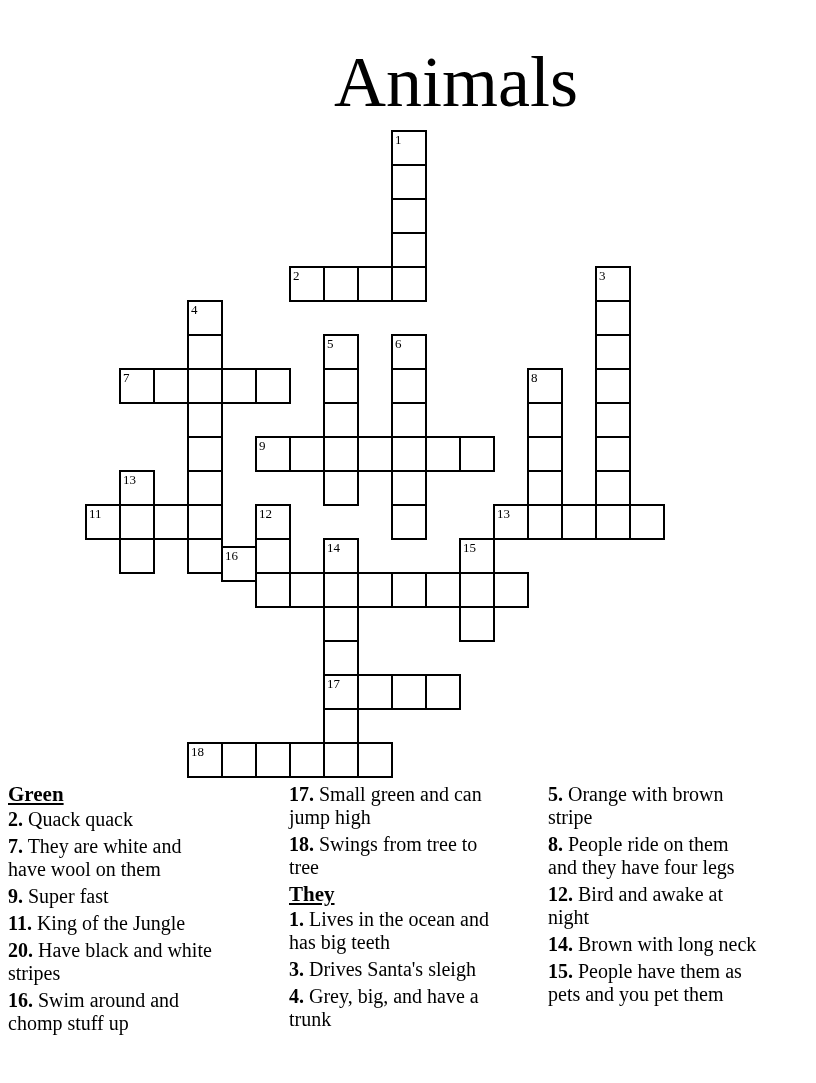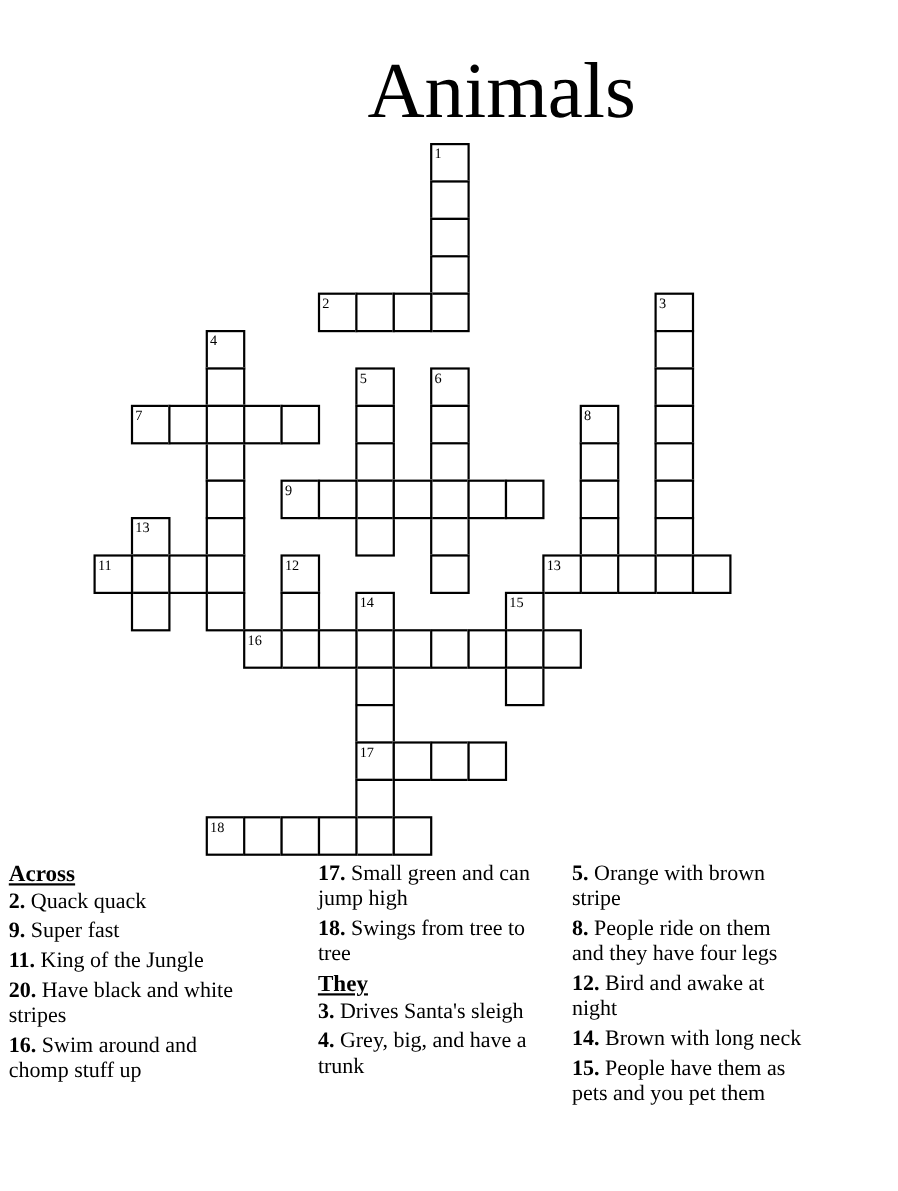--- a/index.html
+++ b/index.html
@@ -20,21 +20,21 @@
   .cellnum{
     position:absolute;top:1px;left:2px;
     font-size:13px;line-height:13px;font-family:"Liberation Serif", serif;
   }
   .clue-col{
     position:absolute;top:783px;
     font-size:20px;line-height:23px;
   }
   #clue-col-1{left:8px;width:262px;}
   #clue-col-2{left:289px;width:266px;}
-  #clue-col-3{left:520px;width:266px;}
+  #clue-col-3{left:548px;width:266px;}
   .clue{margin-bottom:4px;}
   .clue-num{font-weight:700;}
   .clue-text{white-space:pre-line;}
   .clue-header{
     font-weight:700;text-decoration:underline;
     font-size:21px;margin-bottom:2px;
   }
 </style>
 </head>
 <body>
@@ -137,21 +137,21 @@
     <div class="cell" style="left: 238px; top: 544px;">
       <span class="cellnum">17</span>
     </div>
     <div class="cell" style="left: 238px; top: 578px;"></div>
     <div class="cell" style="left: 238px; top: 612px;"></div>
     <div class="cell" style="left: 374px; top: 408px;">
       <span class="cellnum">15</span>
     </div>
     <div class="cell" style="left: 374px; top: 442px;"></div>
     <div class="cell" style="left: 374px; top: 476px;"></div>
-    <div class="cell" style="left: 136px; top: 442px;">
+    <div class="cell" style="left: 136px; top: 416px;">
       <span class="cellnum">16</span>
     </div>
     <div class="cell" style="left: 204px; top: 442px;"></div>
     <div class="cell" style="left: 272px; top: 442px;"></div>
     <div class="cell" style="left: 306px; top: 442px;"></div>
     <div class="cell" style="left: 340px; top: 442px;"></div>
     <div class="cell" style="left: 408px; top: 442px;"></div>
     <div class="cell" style="left: 272px; top: 544px;"></div>
     <div class="cell" style="left: 306px; top: 544px;"></div>
     <div class="cell" style="left: 340px; top: 544px;"></div>
@@ -159,35 +159,39 @@
       <span class="cellnum">18</span>
     </div>
     <div class="cell" style="left: 136px; top: 612px;"></div>
     <div class="cell" style="left: 170px; top: 612px;"></div>
     <div class="cell" style="left: 204px; top: 612px;"></div>
     <div class="cell" style="left: 272px; top: 612px;"></div>
   </div>
 
 <div id="clues">
   <div class="clue-col" id="clue-col-1">
-      <div class="clue-header">Across</div>
+      <div class="clue-header">Green</div>
       <div class="clue"><span class="clue-num">2.</span> <span class="clue-text">Quack quack</span></div>
+      <div class="clue"><span class="clue-num">7.</span> <span class="clue-text">They are white and
+have wool on them</span></div>
       <div class="clue"><span class="clue-num">9.</span> <span class="clue-text">Super fast</span></div>
       <div class="clue"><span class="clue-num">11.</span> <span class="clue-text">King of the Jungle</span></div>
       <div class="clue"><span class="clue-num">20.</span> <span class="clue-text">Have black and white
 stripes</span></div>
       <div class="clue"><span class="clue-num">16.</span> <span class="clue-text">Swim around and
 chomp stuff up</span></div>
     </div>
   <div class="clue-col" id="clue-col-2">
       <div class="clue"><span class="clue-num">17.</span> <span class="clue-text">Small green and can
 jump high</span></div>
       <div class="clue"><span class="clue-num">18.</span> <span class="clue-text">Swings from tree to
 tree</span></div>
       <div class="clue-header">They</div>
+      <div class="clue"><span class="clue-num">1.</span> <span class="clue-text">Lives in the ocean and
+has big teeth</span></div>
       <div class="clue"><span class="clue-num">3.</span> <span class="clue-text">Drives Santa's sleigh</span></div>
       <div class="clue"><span class="clue-num">4.</span> <span class="clue-text">Grey, big, and have a
 trunk</span></div>
     </div>
   <div class="clue-col" id="clue-col-3">
       <div class="clue"><span class="clue-num">5.</span> <span class="clue-text">Orange with brown
 stripe</span></div>
       <div class="clue"><span class="clue-num">8.</span> <span class="clue-text">People ride on them
 and they have four legs</span></div>
       <div class="clue"><span class="clue-num">12.</span> <span class="clue-text">Bird and awake at

